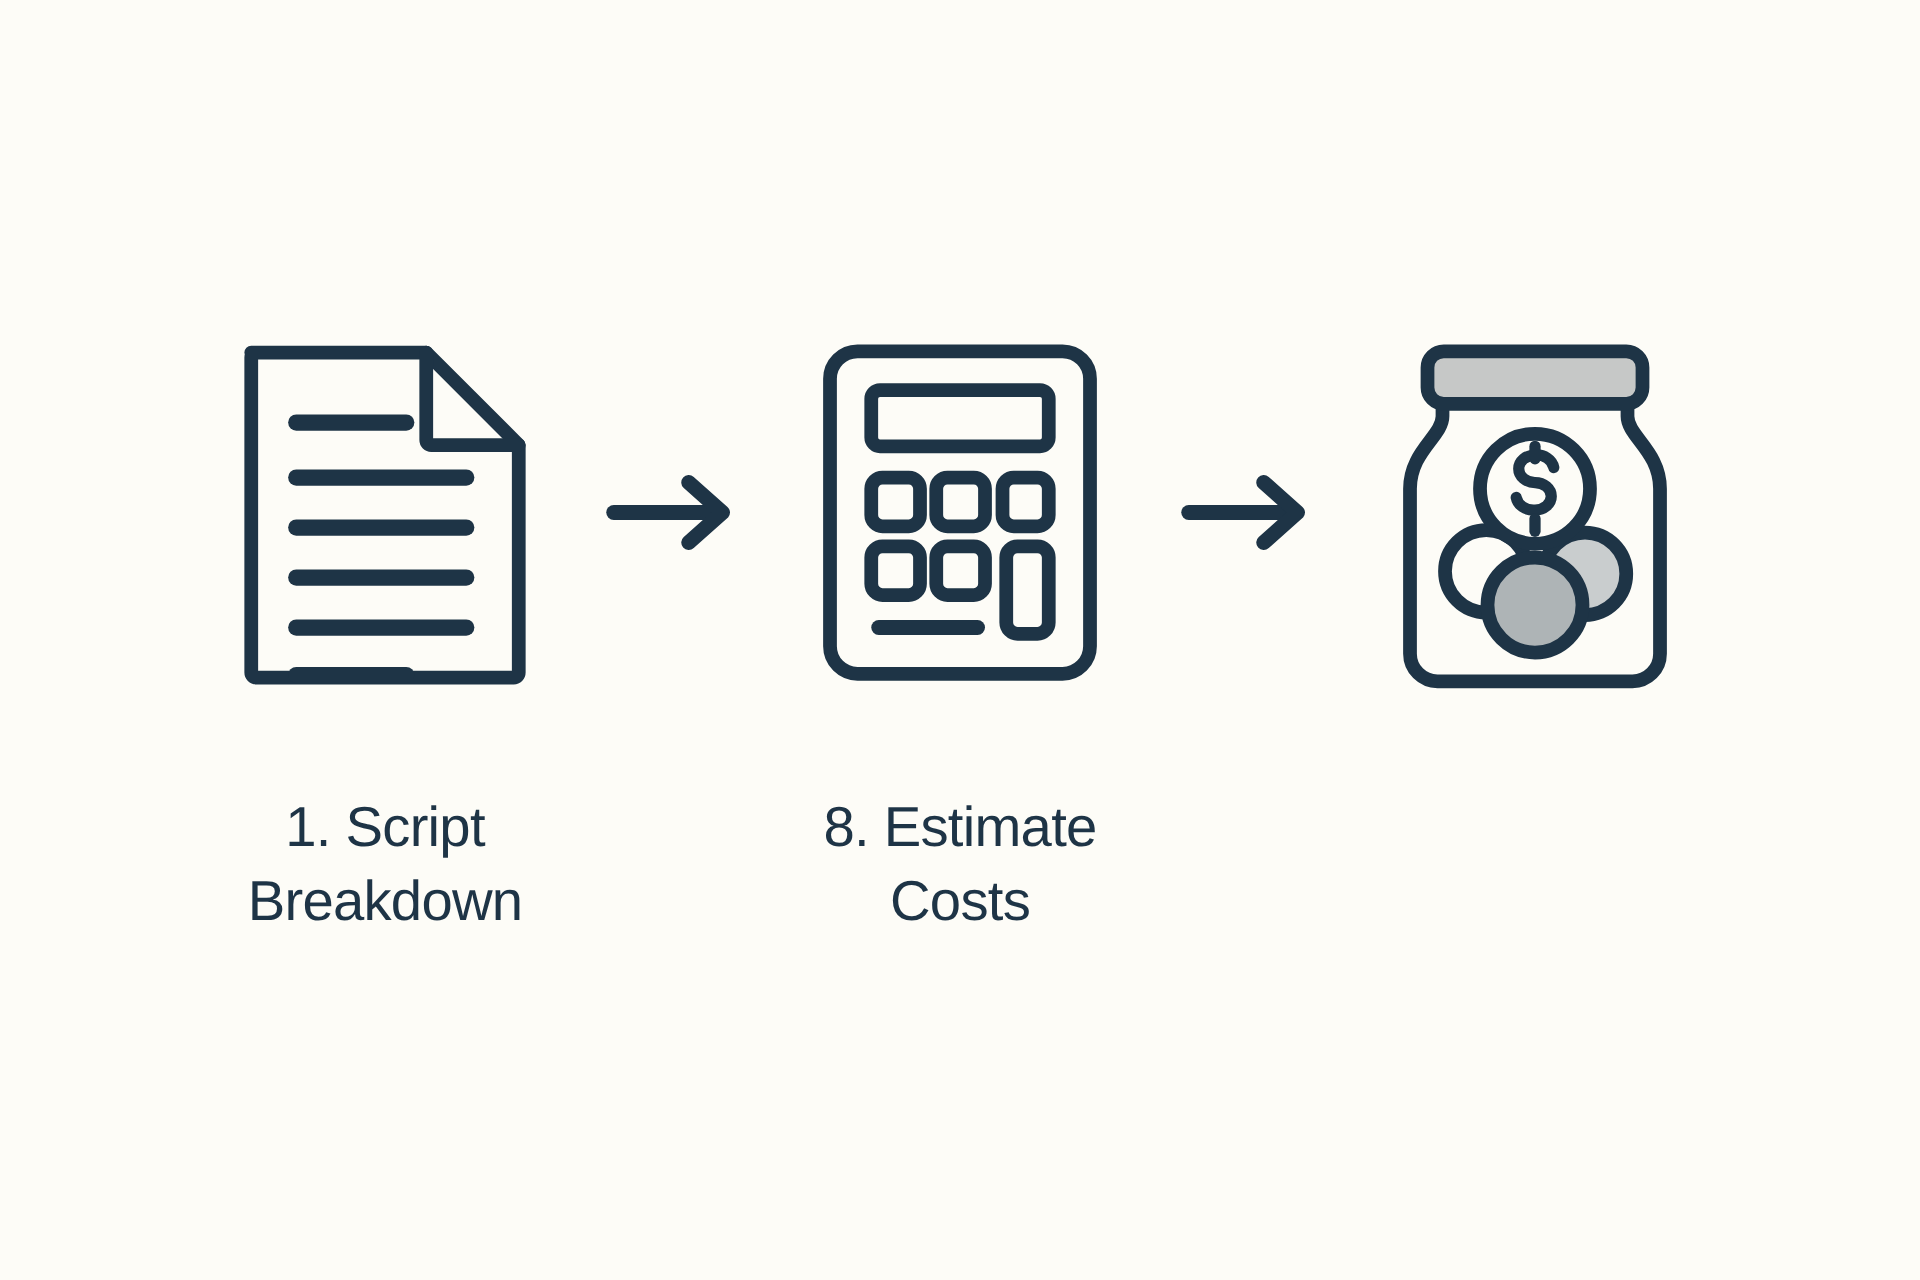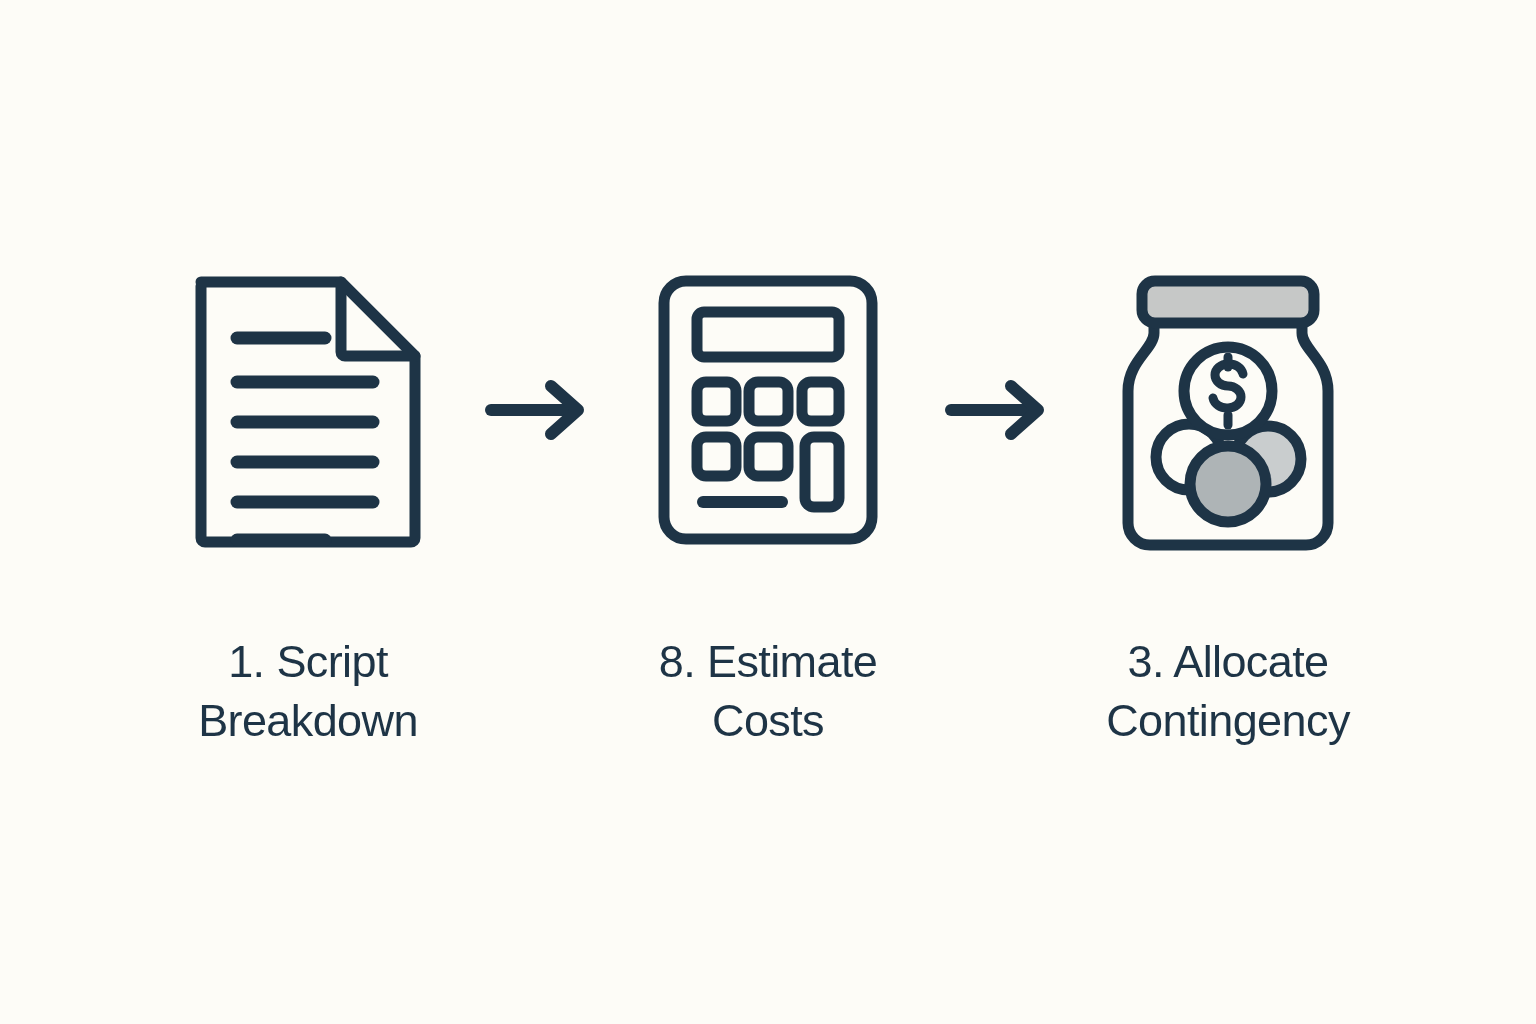--- a/index.html
+++ b/index.html
@@ -163,17 +163,16 @@
           <circle cx="112" cy="211" r="38" fill="#AEB4B6" stroke="#1E3446" stroke-width="11"></circle>
 
           <circle cx="112" cy="118" r="44" fill="#FDFCF7" stroke="#1E3446" stroke-width="11"></circle>
           <g fill="none" stroke="#1E3446" stroke-width="9" stroke-linecap="round" stroke-linejoin="round">
             <path d="M127 101 a14 12 0 0 0 -15 -10 a13 11 0 0 0 0 22 a13 11 0 0 1 0 22 a14 12 0 0 1 -15 -10"></path>
             <line x1="112" y1="84" x2="112" y2="94"></line>
             <line x1="112" y1="142" x2="112" y2="152"></line>
           </g>
         </svg>
       </div>
-      <div class="step-label">3. Allocate Contingency</div>
     </div>
 
   </div>
 </div>
 
 </body></html>

